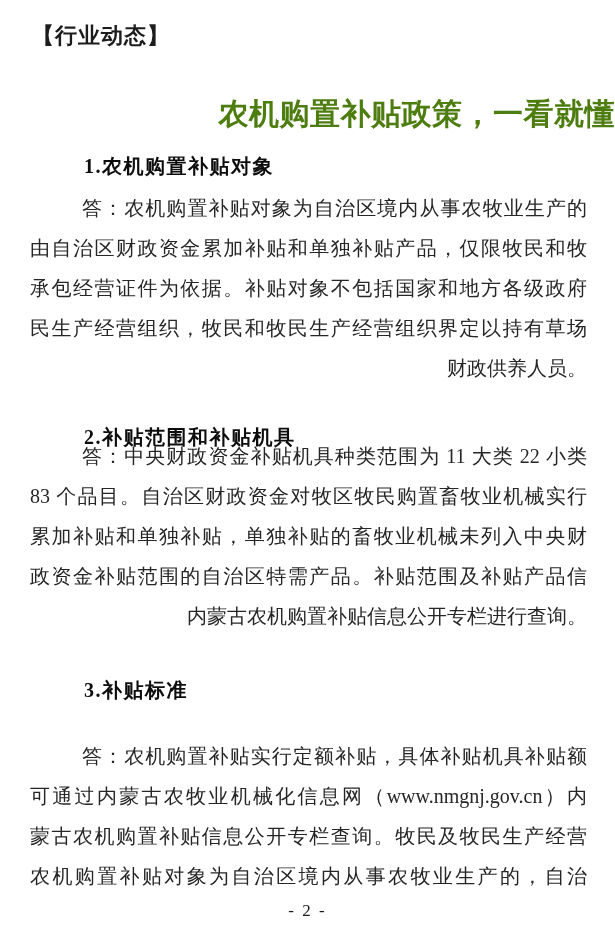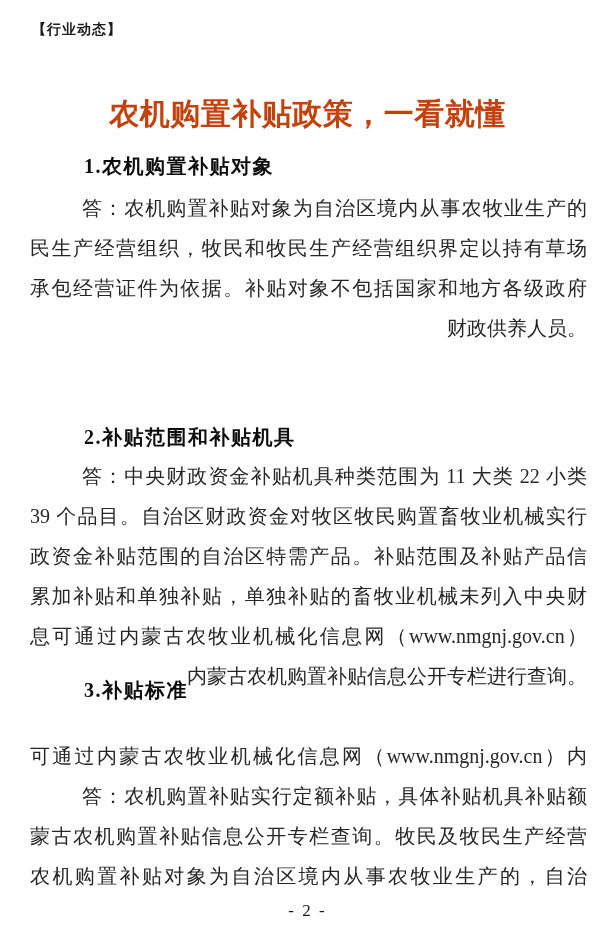--- a/index.html
+++ b/index.html
@@ -11,35 +11,35 @@
   .page {
     position: relative;
     width: 615px; height: 934px;
     background: #ffffff;
     font-family: "Liberation Serif", "DejaVu Serif", serif;
   }
   .tag {
     position: absolute;
     top: 21px; left: 32px;
     font-family: "Liberation Sans", "DejaVu Sans", sans-serif;
-    font-size: 14px;
+    font-size: 22px;
     font-weight: 600;
     color: #1c1c1c;
     letter-spacing: 1px;
   }
   .title {
     position: absolute;
     top: 94px; left: 0;
     width: 100%;
     margin: 0;
-    text-align: center;
+    text-align: right;
     font-size: 30px;
     line-height: 40px;
     font-weight: bold;
-    color: #c2410c;
+    color: #4d7c0f;
     letter-spacing: 0.5px;
   }
   .sec-heading {
     position: absolute;
     left: 84px;
     font-size: 20px;
     line-height: 28px;
     font-weight: bold;
     color: #0d0d0d;
     letter-spacing: 1.5px;
@@ -48,21 +48,21 @@
   .sec2-h { top: 423px; }
   .sec3-h { top: 676px; }
   .para {
     position: absolute;
     left: 30px;
     width: 557px;
     font-size: 20px;
     color: #262626;
   }
   .p1 { top: 188px; }
-  .p2 { top: 456px; }
+  .p2 { top: 436px; }
   .p3 { top: 736px; }
   .line {
     height: 40px;
     line-height: 40px;
     text-align: right;
   }
   .just {
     text-align: justify;
     text-align-last: justify;
     text-justify: inter-character;
@@ -84,40 +84,40 @@
 <div class="page">
 
   <div class="tag">【行业动态】</div>
 
   <h1 class="title">农机购置补贴政策，一看就懂</h1>
 
   <div class="sec-heading sec1-h">1.农机购置补贴对象</div>
 
   <div class="para p1">
     <div class="line just indent">答：农机购置补贴对象为自治区境内从事农牧业生产的</div>
+    <div class="line just">由自治区财政资金累加补贴和单独补贴产品，仅限牧民和牧</div>
+    <div class="line just">承包经营证件为依据。补贴对象不包括国家和地方各级政府</div>
     <div class="line just">民生产经营组织，牧民和牧民生产经营组织界定以持有草场</div>
-    <div class="line just">承包经营证件为依据。补贴对象不包括国家和地方各级政府</div>
     <div class="line">财政供养人员。</div>
   </div>
 
   <div class="sec-heading sec2-h">2.补贴范围和补贴机具</div>
 
   <div class="para p2">
     <div class="line just indent">答：中央财政资金补贴机具种类范围为 11 大类 22 小类</div>
-    <div class="line just">39 个品目。自治区财政资金对牧区牧民购置畜牧业机械实行</div>
+    <div class="line just">83 个品目。自治区财政资金对牧区牧民购置畜牧业机械实行</div>
+    <div class="line just">累加补贴和单独补贴，单独补贴的畜牧业机械未列入中央财</div>
     <div class="line just">政资金补贴范围的自治区特需产品。补贴范围及补贴产品信</div>
-    <div class="line just">累加补贴和单独补贴，单独补贴的畜牧业机械未列入中央财</div>
-    <div class="line just">息可通过内蒙古农牧业机械化信息网（www.nmgnj.gov.cn）</div>
     <div class="line">内蒙古农机购置补贴信息公开专栏进行查询。</div>
   </div>
 
   <div class="sec-heading sec3-h">3.补贴标准</div>
 
   <div class="para p3">
+    <div class="line just indent">答：农机购置补贴实行定额补贴，具体补贴机具补贴额</div>
     <div class="line just">可通过内蒙古农牧业机械化信息网（www.nmgnj.gov.cn）内</div>
-    <div class="line just indent">答：农机购置补贴实行定额补贴，具体补贴机具补贴额</div>
     <div class="line just">蒙古农机购置补贴信息公开专栏查询。牧民及牧民生产经营</div>
     <div class="line just">农机购置补贴对象为自治区境内从事农牧业生产的，自治</div>
   </div>
 
   <div class="footer">- 2 -</div>
 
 </div>
 
 </body></html>

